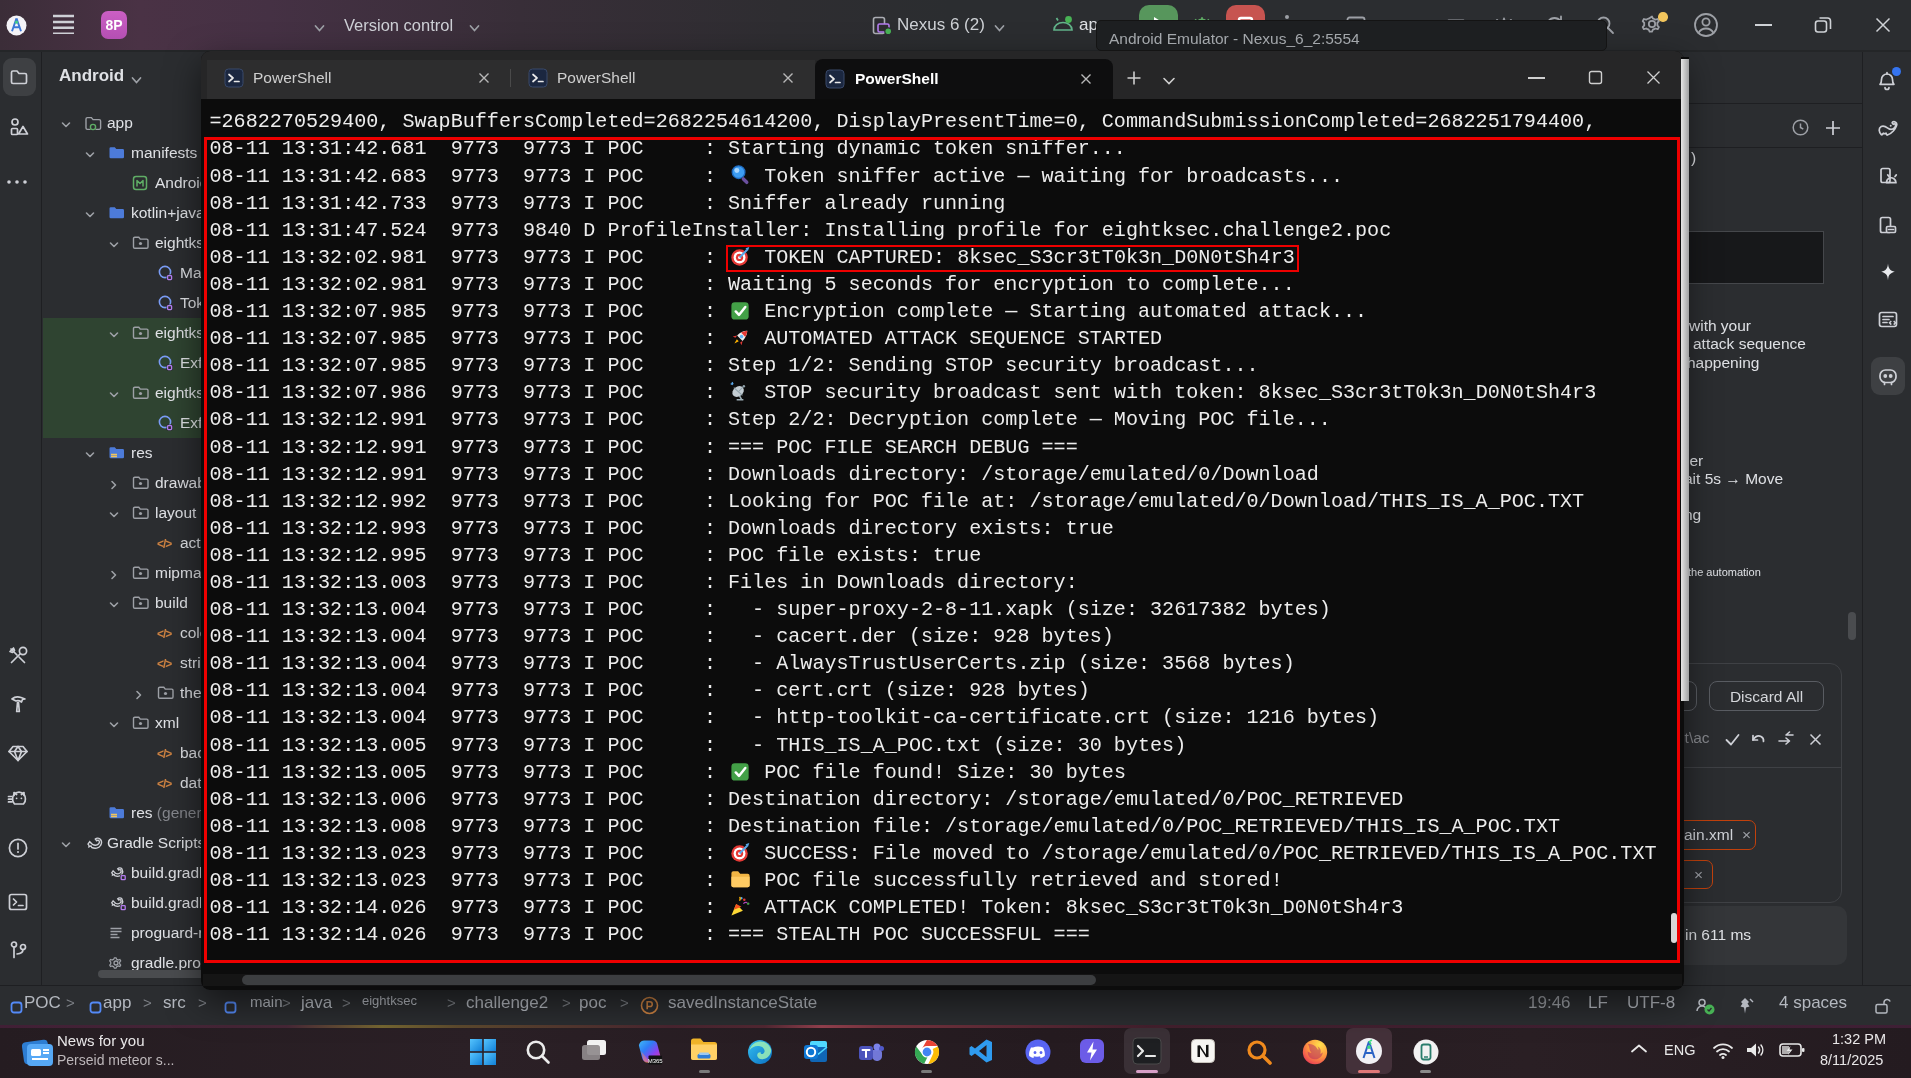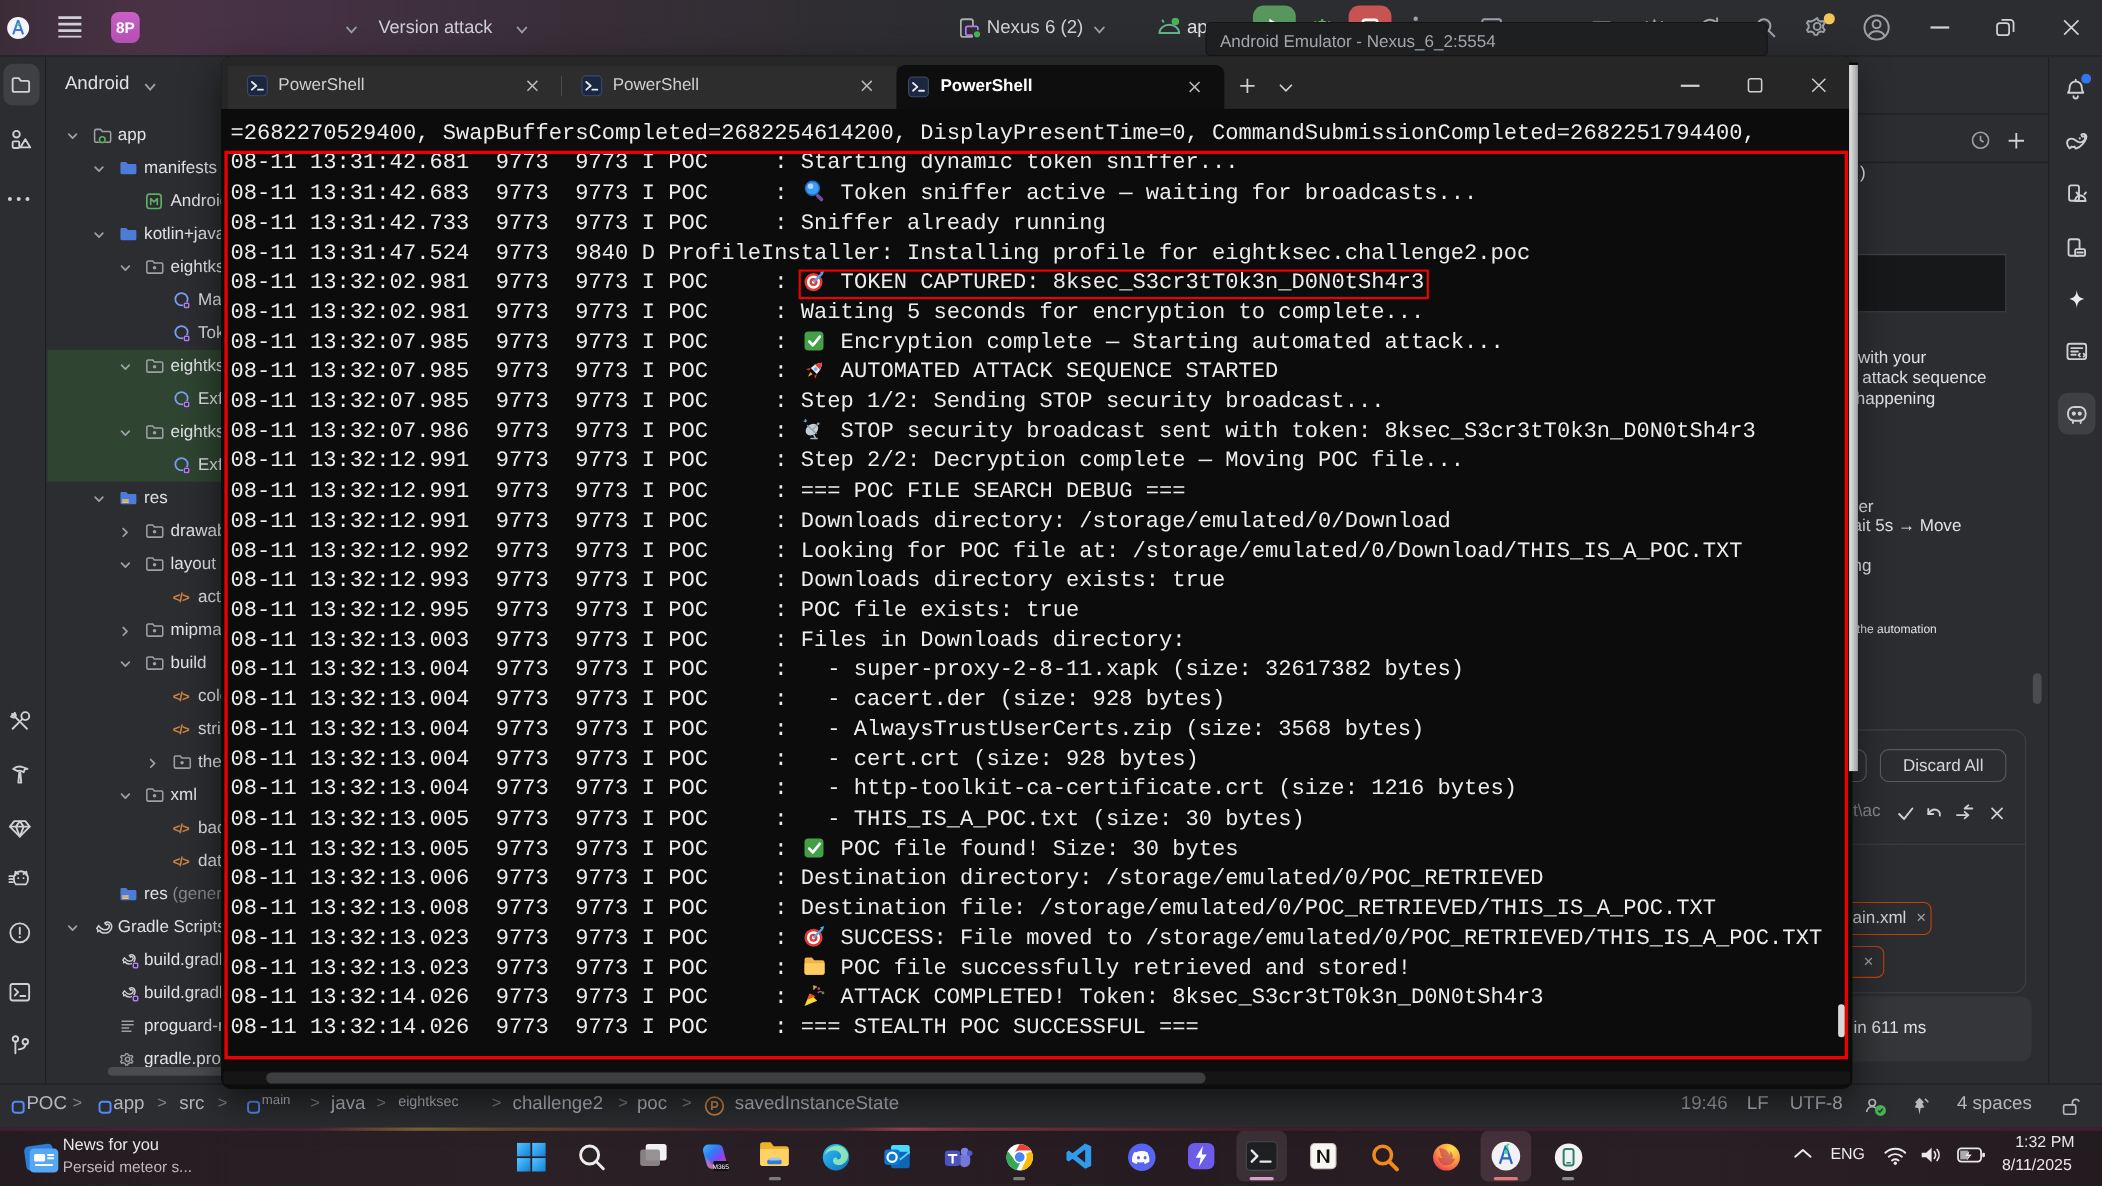--- a/index.html
+++ b/index.html
@@ -27,21 +27,21 @@
         <path d="M10.5 3.4 L15 16.2 M10.5 3.4 L6 16.2 M7.2 12.3 h6.6" stroke="#3b76d6" stroke-width="1.9" fill="none"></path>
         <circle cx="10.5" cy="7.2" r="1.6" fill="#42c98d"></circle>
       </svg></div>
     <div class="abs" style="left:52px;top:14px"><svg width="23" height="20" viewBox="0 0 23 20">
         <path d="M1 2 h21 M1 7.9 h21 M1 13.8 h21 M1 19.7 h21" stroke="#ced0d6" stroke-width="2.5"></path>
       </svg></div>
     <div class="abs" style="left:101px;top:11px;width:26px;height:28px;border-radius:7px;background:linear-gradient(180deg,#cb5fc4,#b44fb3);color:#fff;font-size:14px;font-weight:bold;text-align:center;line-height:28px">8P</div>
     <div class="abs" style="left:313px;top:20px"><svg width="13" height="12" viewBox="0 0 13 12">
         <path d="M2.5 4 l4 4.5 4 -4.5" fill="none" stroke="#9da0a6" stroke-width="1.7" stroke-linecap="round"></path>
       </svg></div>
-    <div class="tbtxt" style="left:344px;font-size:16.5px;color:#ced0d6">Version attack</div>
+    <div class="tbtxt" style="left:344px;font-size:16.5px;color:#ced0d6">Version control</div>
     <div class="abs" style="left:468px;top:20px"><svg width="13" height="12" viewBox="0 0 13 12">
         <path d="M2.5 4 l4 4.5 4 -4.5" fill="none" stroke="#9da0a6" stroke-width="1.7" stroke-linecap="round"></path>
       </svg></div>
     <div class="abs" style="left:872px;top:16px"><svg width="20" height="20" viewBox="0 0 20 20">
         <rect x="1.5" y="1.5" width="11" height="16" rx="2" fill="none" stroke="#abadb3" stroke-width="1.6"></rect>
         <rect x="6" y="8" width="11" height="8" rx="1.5" fill="#2f2d31" stroke="#b57df0" stroke-width="1.6"></rect>
         <circle cx="16.2" cy="15.2" r="3.4" fill="#48b355" stroke="#2b2d30" stroke-width="1.2"></circle>
       </svg></div>
     <div class="tbtxt" style="left:897px;color:#ced1d5">Nexus 6 (2)</div>
     <div class="abs" style="left:993px;top:20px"><svg width="13" height="12" viewBox="0 0 13 12">
@@ -156,21 +156,21 @@
         <path d="M6.5 8 l3 3 -3 3 M11.5 14.5 h4.5" fill="none" stroke="#ced0d6" stroke-width="1.7" stroke-linecap="round" stroke-linejoin="round"></path>
       </svg></div>
     <div class="abs" style="left:7px;top:887px"><svg width="22" height="22" viewBox="0 0 22 22">
         <circle cx="7" cy="5.5" r="2.5" fill="none" stroke="#ced0d6" stroke-width="1.7" stroke-linecap="round" stroke-linejoin="round"></circle>
         <circle cx="16" cy="8" r="2.5" fill="none" stroke="#ced0d6" stroke-width="1.7" stroke-linecap="round" stroke-linejoin="round"></circle>
         <path d="M7 8 v10.5 M16 10.5 q0 4 -6 4.5" fill="none" stroke="#ced0d6" stroke-width="1.7" stroke-linecap="round" stroke-linejoin="round"></path>
       </svg></div>
   </div>
 <div id="projpanel">
     <div style="position:absolute;left:-42px;top:-52px;width:442px;height:1037px">
-      <div style="position:absolute;left:59px;top:66px;font-size:17px;font-weight:400;color:#dfe1e5">Android</div>
+      <div style="position:absolute;left:59px;top:66px;font-size:17px;font-weight:700;color:#dfe1e5">Android</div>
       <div class="abs" style="left:130px;top:72px"><svg width="13" height="12" viewBox="0 0 13 12">
           <path d="M2.5 4 l4 4.5 4 -4.5" fill="none" stroke="#9da0a6" stroke-width="1.7" stroke-linecap="round"></path>
         </svg></div>
       <div style="position:absolute;left:43px;top:318px;width:164px;height:120px;background:#2f4431"></div>
       <div style="position:absolute;left:60px;top:117px"><svg width="12" height="12" viewBox="0 0 12 12">
           <path d="M2.5 4 l3.5 3.5 L9.5 4" fill="none" stroke="#9da0a6" stroke-width="1.6" stroke-linecap="round" stroke-linejoin="round"></path>
         </svg></div>
       <div style="position:absolute;left:84px;top:115px;height:16px;line-height:16px"><svg width="18" height="16" viewBox="0 0 18 16">
           <path d="M2 4 a1.4 1.4 0 0 1 1.4-1.4 h4 l1.6 2 h6.2 a1.4 1.4 0 0 1 1.4 1.4 v7 a1.4 1.4 0 0 1 -1.4 1.4 H3.4 A1.4 1.4 0 0 1 2 13 Z" fill="none" stroke="#9da0a6" stroke-width="1.4"></path>
           <circle cx="9" cy="12" r="3.4" fill="#2b2d30"></circle>
@@ -467,21 +467,21 @@
       <path d="M10 3 l4 4 -1.5 1.5 2 3 -3.5 1 -1 6 -1 -6 -3.5 -1 2 -3 L6 7 Z" fill="#b4b8bf"></path>
       <path d="M15 4 l3 3" stroke="#b4b8bf" stroke-width="1.4"></path>
     </svg></div>
 <div class="abs" style="left:1873px;top:996px"><svg width="20" height="20" viewBox="0 0 20 20">
       <rect x="3" y="8.5" width="11" height="8.5" rx="1.5" fill="none" stroke="#b4b8bf" stroke-width="1.5"></rect>
       <path d="M11 8.5 V6.5 a3.2 3.2 0 0 1 6.2 -1" fill="none" stroke="#b4b8bf" stroke-width="1.5"></path>
     </svg></div>
 <div class="abs" style="left:24px;top:993px;color:#b4b8bf;font-size:17px">POC</div>
 <div class="abs" style="left:103px;top:993px;color:#b4b8bf;font-size:17px">app</div>
 <div class="abs" style="left:163px;top:993px;color:#b4b8bf;font-size:17px">src</div>
-<div class="abs" style="left:238px;top:993px;color:#b4b8bf;font-size:12px">main</div>
+<div class="abs" style="left:250px;top:993px;color:#b4b8bf;font-size:15px">main</div>
 <div class="abs" style="left:301px;top:993px;color:#b4b8bf;font-size:17px">java</div>
 <div class="abs" style="left:362px;top:993px;color:#b4b8bf;font-size:13px">eightksec</div>
 <div class="abs" style="left:466px;top:993px;color:#b4b8bf;font-size:17px">challenge2</div>
 <div class="abs" style="left:579px;top:993px;color:#b4b8bf;font-size:17px">poc</div>
 <div class="abs" style="left:668px;top:993px;color:#b4b8bf;font-size:17px">savedInstanceState</div>
 <div class="abs" style="left:1528px;top:993px;color:#9da0a6;font-size:17px">19:46</div>
 <div class="abs" style="left:1588px;top:993px;color:#b4b8bf;font-size:17px">LF</div>
 <div class="abs" style="left:1627px;top:993px;color:#b4b8bf;font-size:17px">UTF-8</div>
 <div class="abs" style="left:1779px;top:993px;color:#b4b8bf;font-size:17px">4 spaces</div>
 <div id="taskbar">

